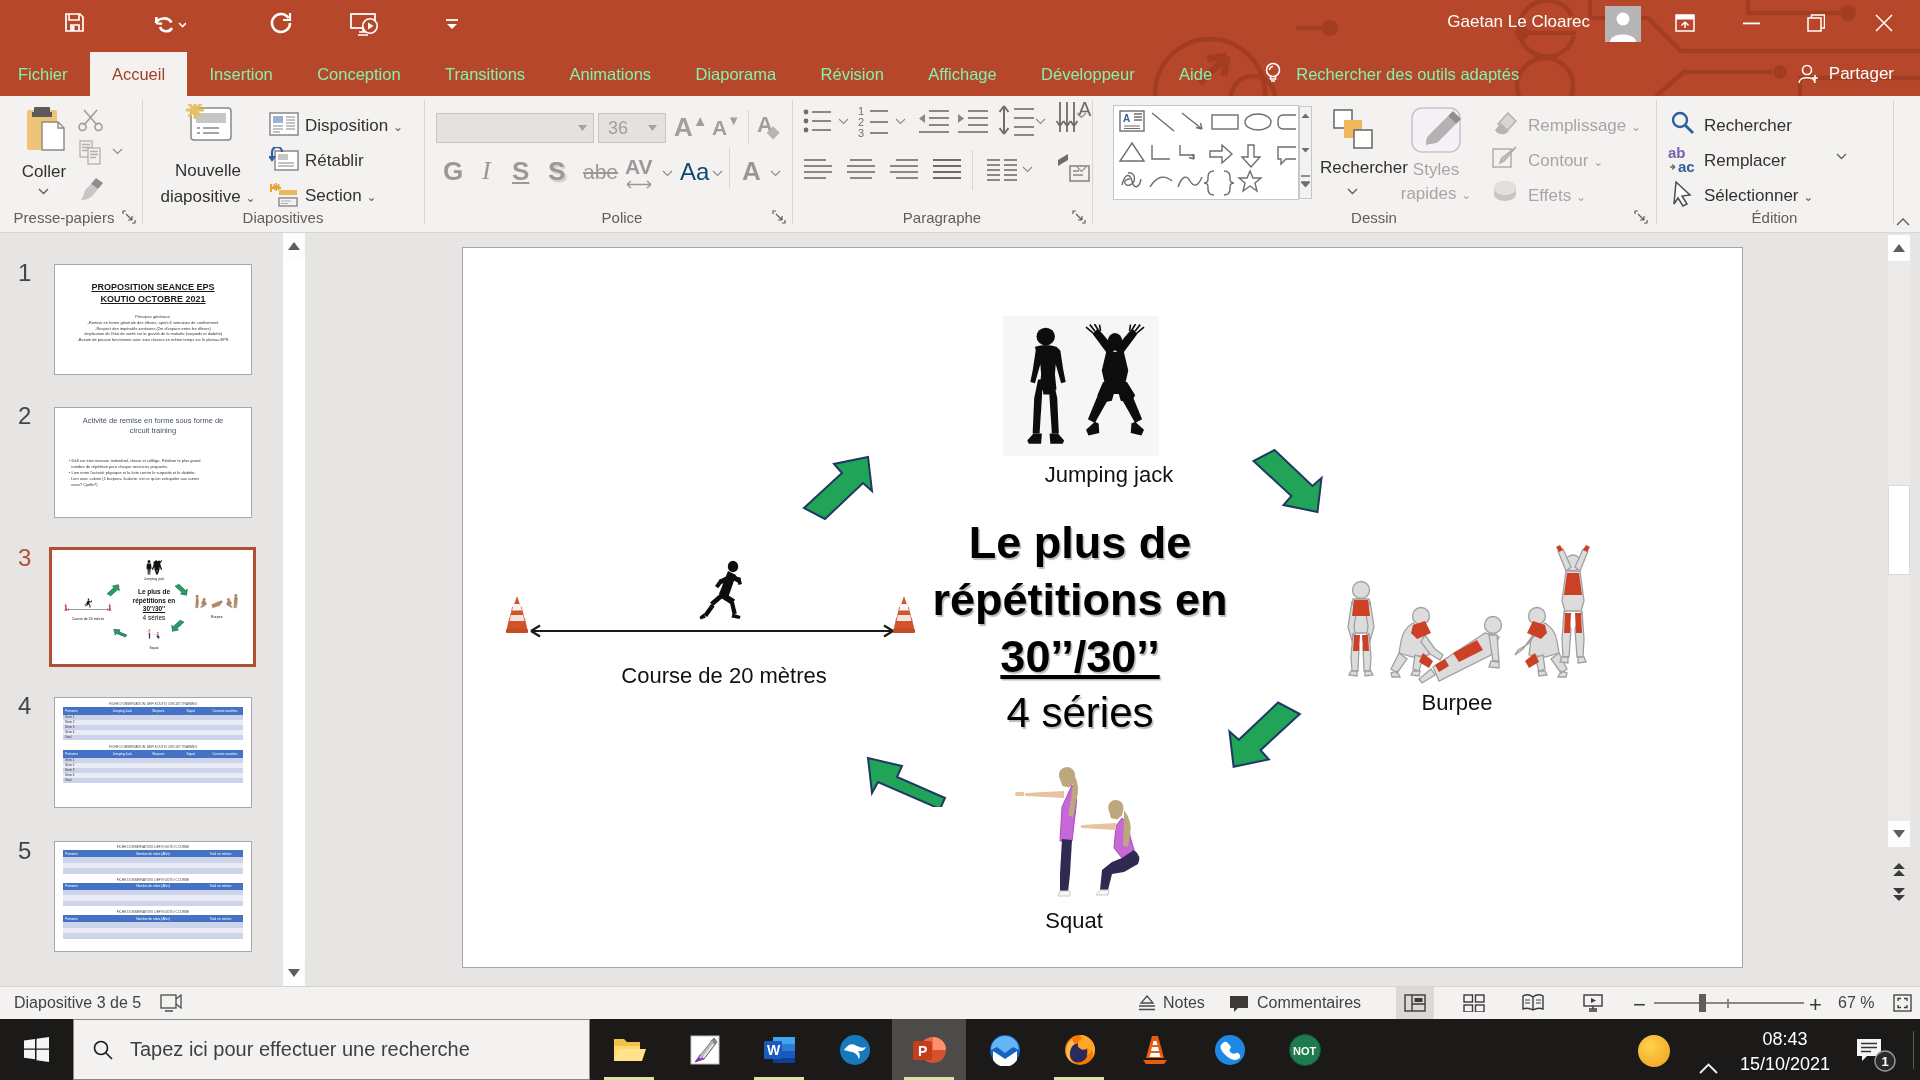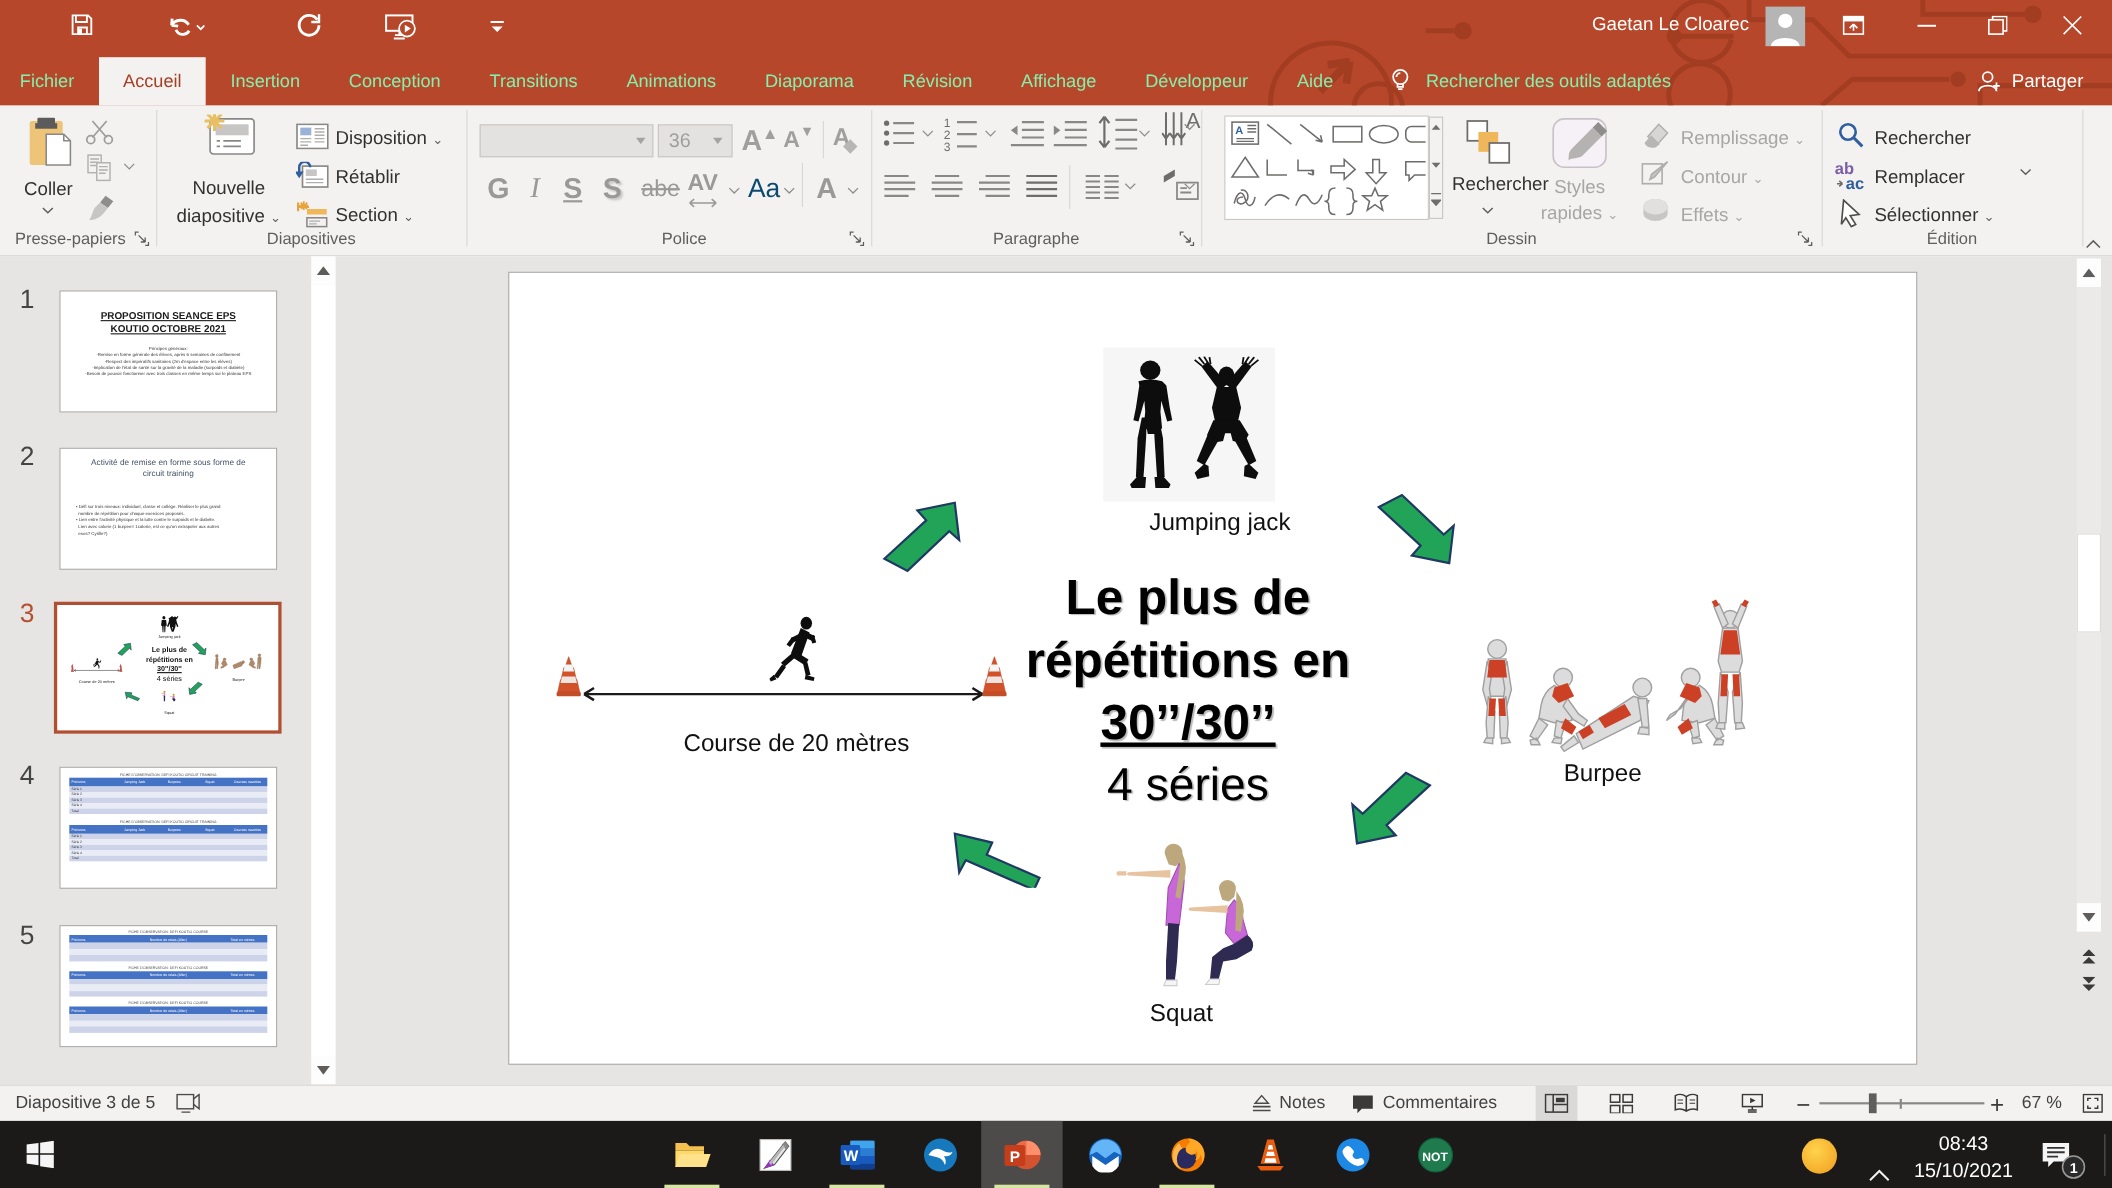--- a/index.html
+++ b/index.html
@@ -820,20 +820,27 @@
   <div class="abs" style="left:1838px;top:7px;text-align:center;">67 %</div>
   <svg class="abs" style="left:1893px;top:7px" width="19" height="18" viewBox="0 0 19 18" fill="none" stroke="#3b3a39" stroke-width="1.3">
       <rect x="1" y="1" width="17" height="16"></rect>
       <path d="M5 7 v-2.5 h3 M14 7 v-2.5 h-3 M5 11 v2.5 h3 M14 11 v2.5 h-3"></path>
     </svg>
 </div>
 <div id="taskbar">
   <svg class="abs" style="left:24px;top:18px" width="25" height="25" viewBox="0 0 25 25" fill="#f5f5f5">
       <path d="M0 3.5 L11 2 V11.5 H0 z M12.5 1.8 L25 0 V11.5 H12.5 z M0 12.8 H11 V22.3 L0 20.8 z M12.5 12.8 H25 V25 L12.5 23.2 z"></path>
     </svg>
+  <div id="searchbox">
+    <svg style="margin-left:18px" width="22" height="22" viewBox="0 0 22 22" fill="none" stroke="#1a1a1a" stroke-width="1.6">
+        <circle cx="9" cy="9" r="6.5"></circle>
+        <path d="M14 14 L20 20"></path>
+      </svg>
+    <span style="margin-left:16px;color:#3f3f3f;font-size:20px;">Tapez ici pour effectuer une recherche</span>
+  </div>
   <div class="tbicon" style="left:599px;">
       <svg width="34" height="28" viewBox="0 0 34 28">
         <path d="M1 3 h10 l3 3 h13 v4 H1 z" fill="#f5c14e"></path>
         <path d="M1 10 h26 v15 H1 z" fill="#ffd968"></path>
         <path d="M1 10 h26 v4 H1 z" fill="#4da3d8" opacity="0.0"></path>
         <path d="M5 13 h18 v9 H5 z" fill="#7ec3e8"></path>
         <path d="M1 25 l4 -12 h28 l-4 12 z" fill="#ffe28a"></path>
       </svg>
     </div>
   <div class="tbicon" style="left:674px;">

